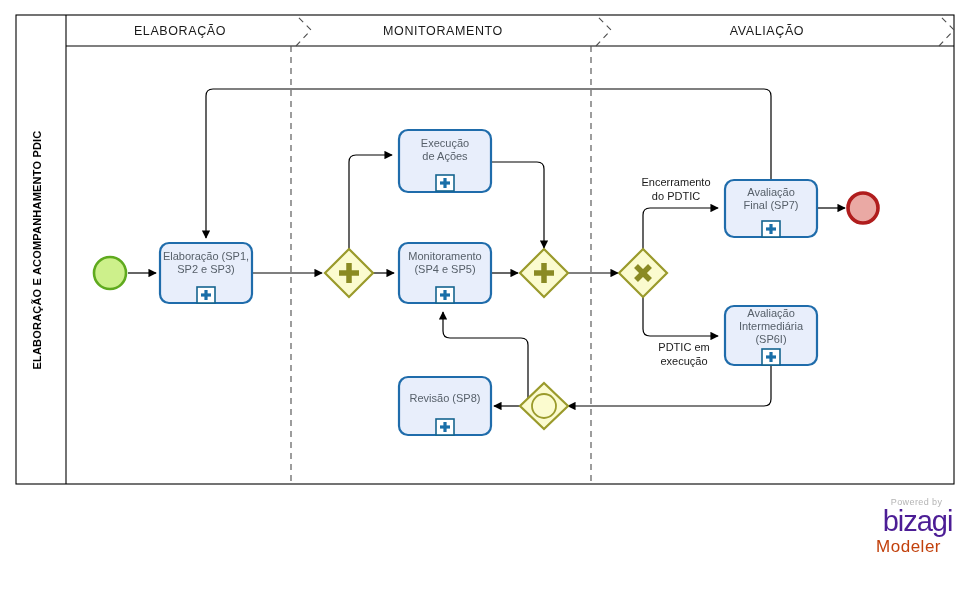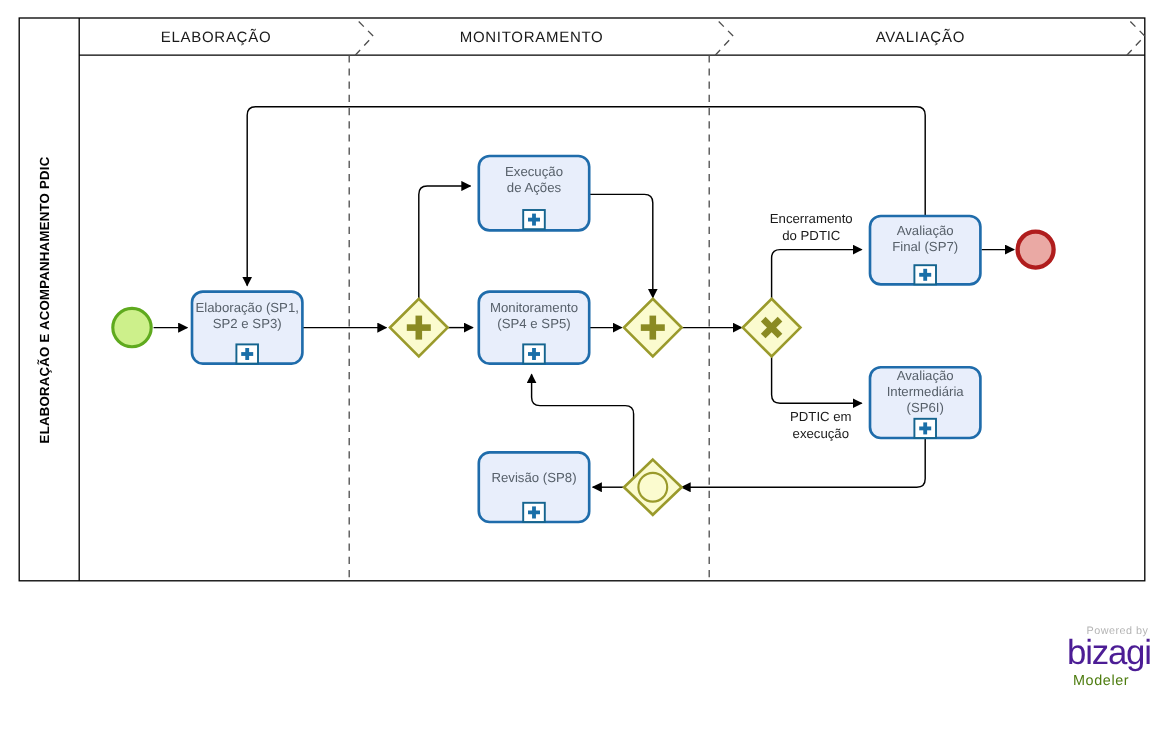--- a/index.html
+++ b/index.html
@@ -87,44 +87,44 @@
     stroke-width: 1.6;
   }
   .marker-plus {
     stroke: #1a6fa8;
     stroke-width: 3.2;
     stroke-linecap: butt;
   }
   .brand {
     position: absolute;
     right: 12px;
-    bottom: 40px;
-    text-align: right;
+    bottom: 57px;
+    text-align: center;
     user-select: none;
     margin-left: 32px;
   }
   .brand-powered {
     font-family: "Liberation Sans", sans-serif;
     font-size: 9px;
     color: #b4b4b4;
     letter-spacing: 0.4px;
     margin: 0 2px 1px 0;
   }
   .brand-name {
     font-family: "Liberation Sans", sans-serif;
     font-size: 29px;
     color: #4c1d95;
     line-height: 0.95;
     letter-spacing: -1px;
     margin: 0;
   }
   .brand-modeler {
     font-family: "Liberation Sans", sans-serif;
-    font-size: 12px;
-    color: #4d7c0f;
+    font-size: 17px;
+    color: #c2410c;
     letter-spacing: 0.5px;
     margin: 1px 18px 0 0;
   }
 </style>
 </head>
 <body>
 
 <div id="canvas">
 
   <svg id="diagram" viewBox="0 0 971 614">

